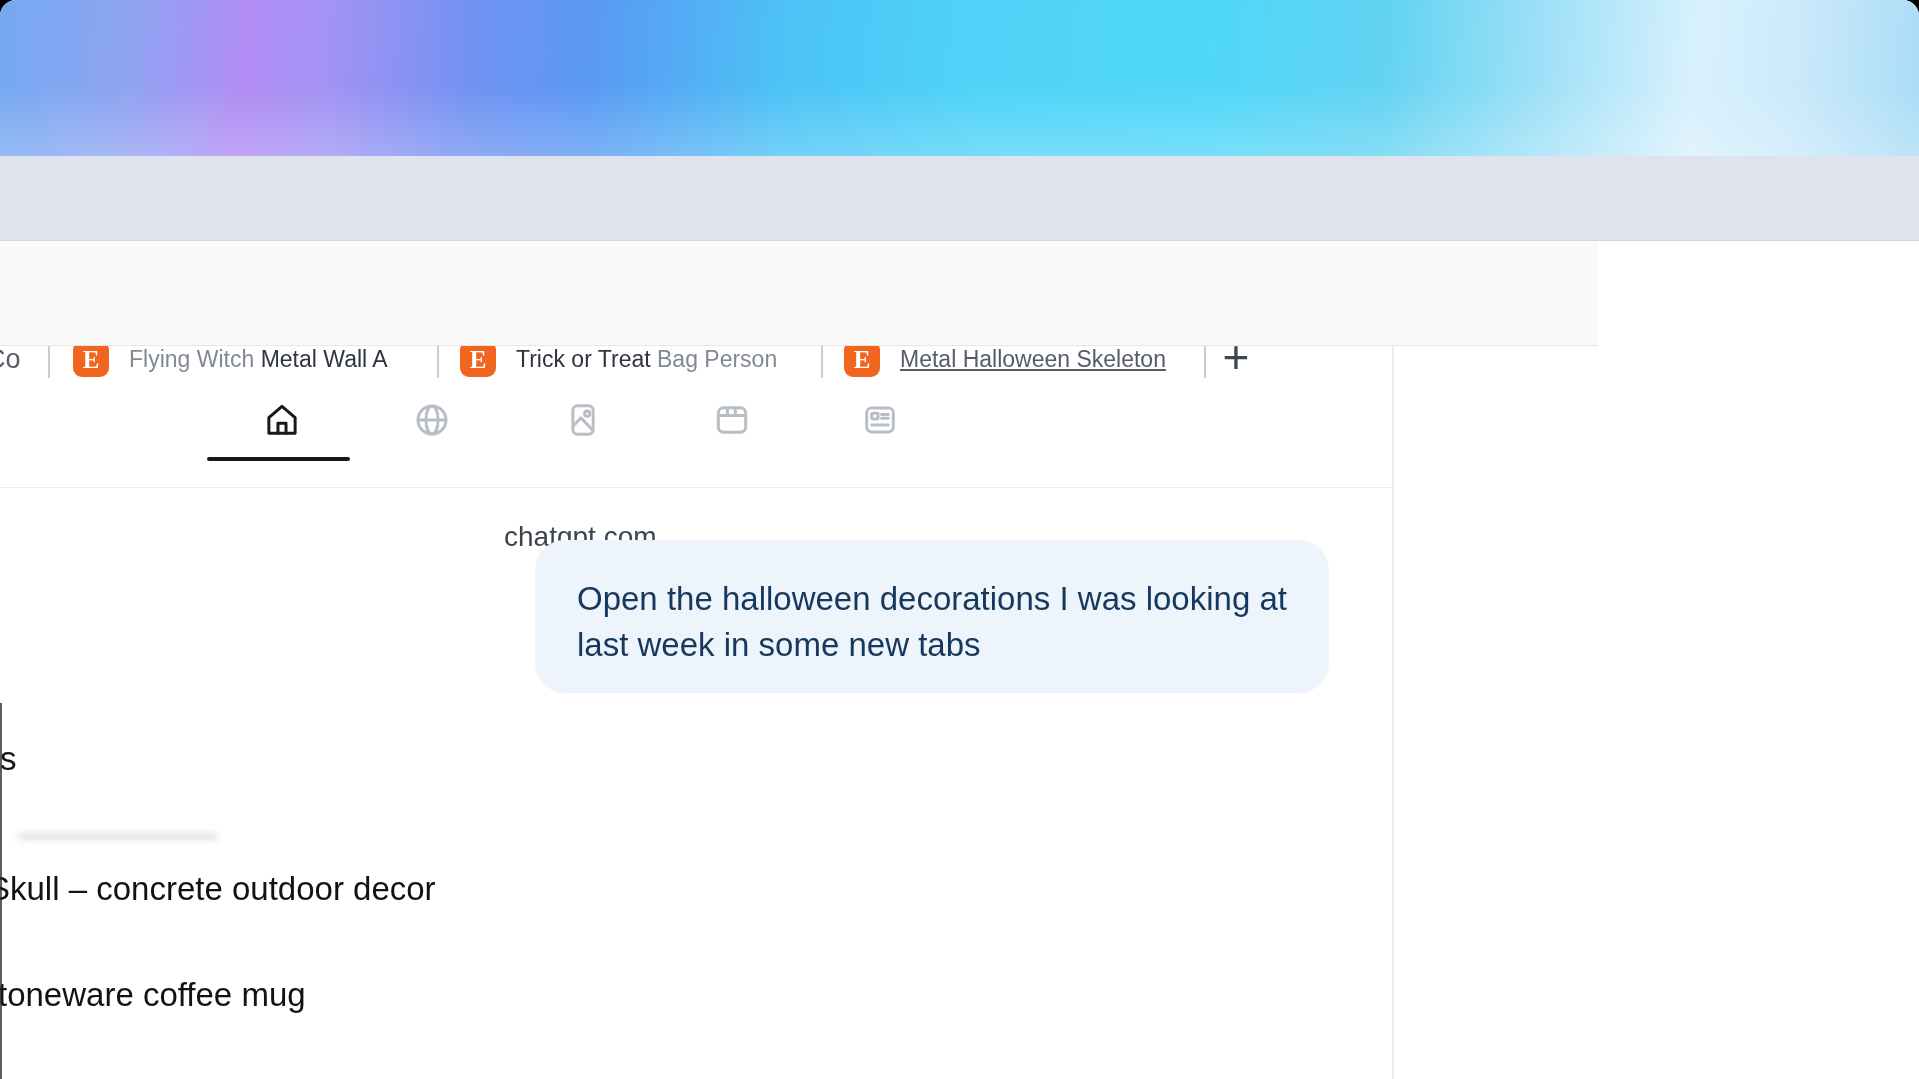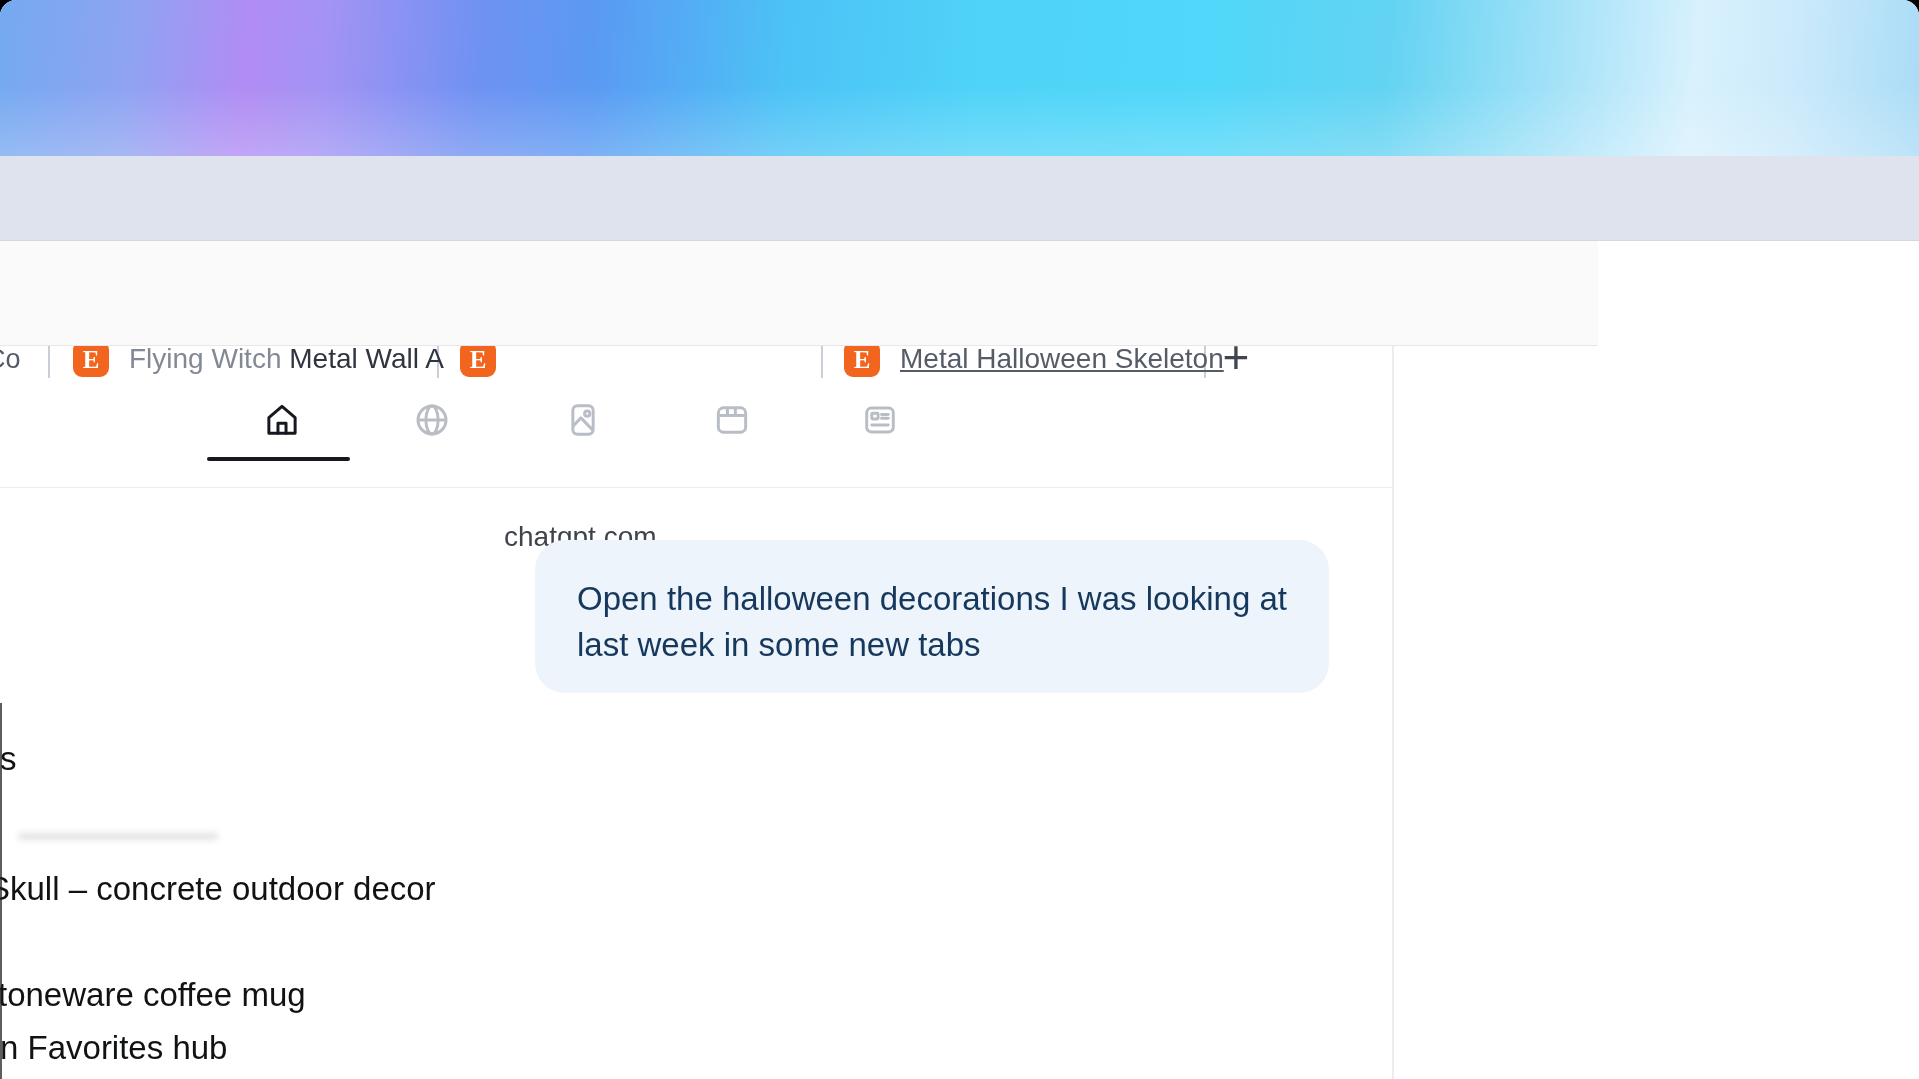--- a/index.html
+++ b/index.html
@@ -26,21 +26,21 @@
     position:absolute; left:0; top:156px; width:1919px; height:85px;
     background:#dee3ee; border-bottom:1px solid #d2d7e2;
   }
   .tab-sep { position:absolute; top:184px; width:2px; height:38px; background:#c7cdd9; }
   .tab-group { position:absolute; top:185px; height:36px; display:flex; align-items:center; gap:20px; cursor:default; }
   .favicon {
     width:36px; height:36px; border-radius:9px; background:#F1651E;
     display:flex; align-items:center; justify-content:center;
     color:#fff; font-family:"Liberation Serif", serif; font-weight:700; font-size:25px; line-height:1;
   }
-  .tab-label { font-size:28px; line-height:36px; white-space:nowrap; }
+  .tab-label { font-size:23px; line-height:36px; white-space:nowrap; }
   .seg-muted  { color:#828995; }
   .seg-strong { color:#2e3440; }
   .seg-plain  { color:#555c68;text-decoration:underline; }
   .overflow-tab {
     position:absolute; left:-14px; top:185px; font-size:27px; line-height:36px; color:#555c68;
   }
   .new-tab-btn {
     position:absolute; left:1212px; top:177px; width:48px; height:48px;
     display:flex; align-items:center; justify-content:center;
     font-size:46px; font-weight:300; color:#3f4650; line-height:1;
@@ -97,20 +97,21 @@
     <div class="tab-sep" style="left:821px"></div>
     <div class="tab-sep" style="left:1204px"></div>
 
     <div class="tab-group" style="left:73px">
       <div class="favicon">E</div>
       <div class="tab-label"><span class="seg-muted">Flying Witch </span><span class="seg-strong">Metal Wall A</span></div>
     </div>
 
     <div class="tab-group" style="left:460px">
       <div class="favicon">E</div>
+      <div class="tab-label"><span class="seg-strong">Trick or Treat</span><span class="seg-muted"> Bag Person</span></div>
     </div>
 
     <div class="tab-group" style="left:844px">
       <div class="favicon">E</div>
       <div class="tab-label"><span class="seg-plain">Metal Halloween Skeleton</span></div>
     </div>
 
     <div class="new-tab-btn">+</div>
   </div>
 
@@ -171,16 +172,15 @@
 
   <div class="user-bubble">
     <span>Open the halloween decorations I was looking at</span>
     <span>last week in some new tabs</span>
   </div>
 
   <div class="msg-line" style="left:0px;top:739px">s</div>
   <div class="faded-line"></div>
   <div class="msg-line" style="left:-12px;top:869px">Skull – concrete outdoor decor</div>
   <div class="msg-line" style="left:-2px;top:975px">toneware coffee mug</div>
-  <div class="msg-line" style="left:0px;top:1028px">n Favorites hub</div>
 
   <div class="window-edge"></div>
 </div>
 
 </body></html>

